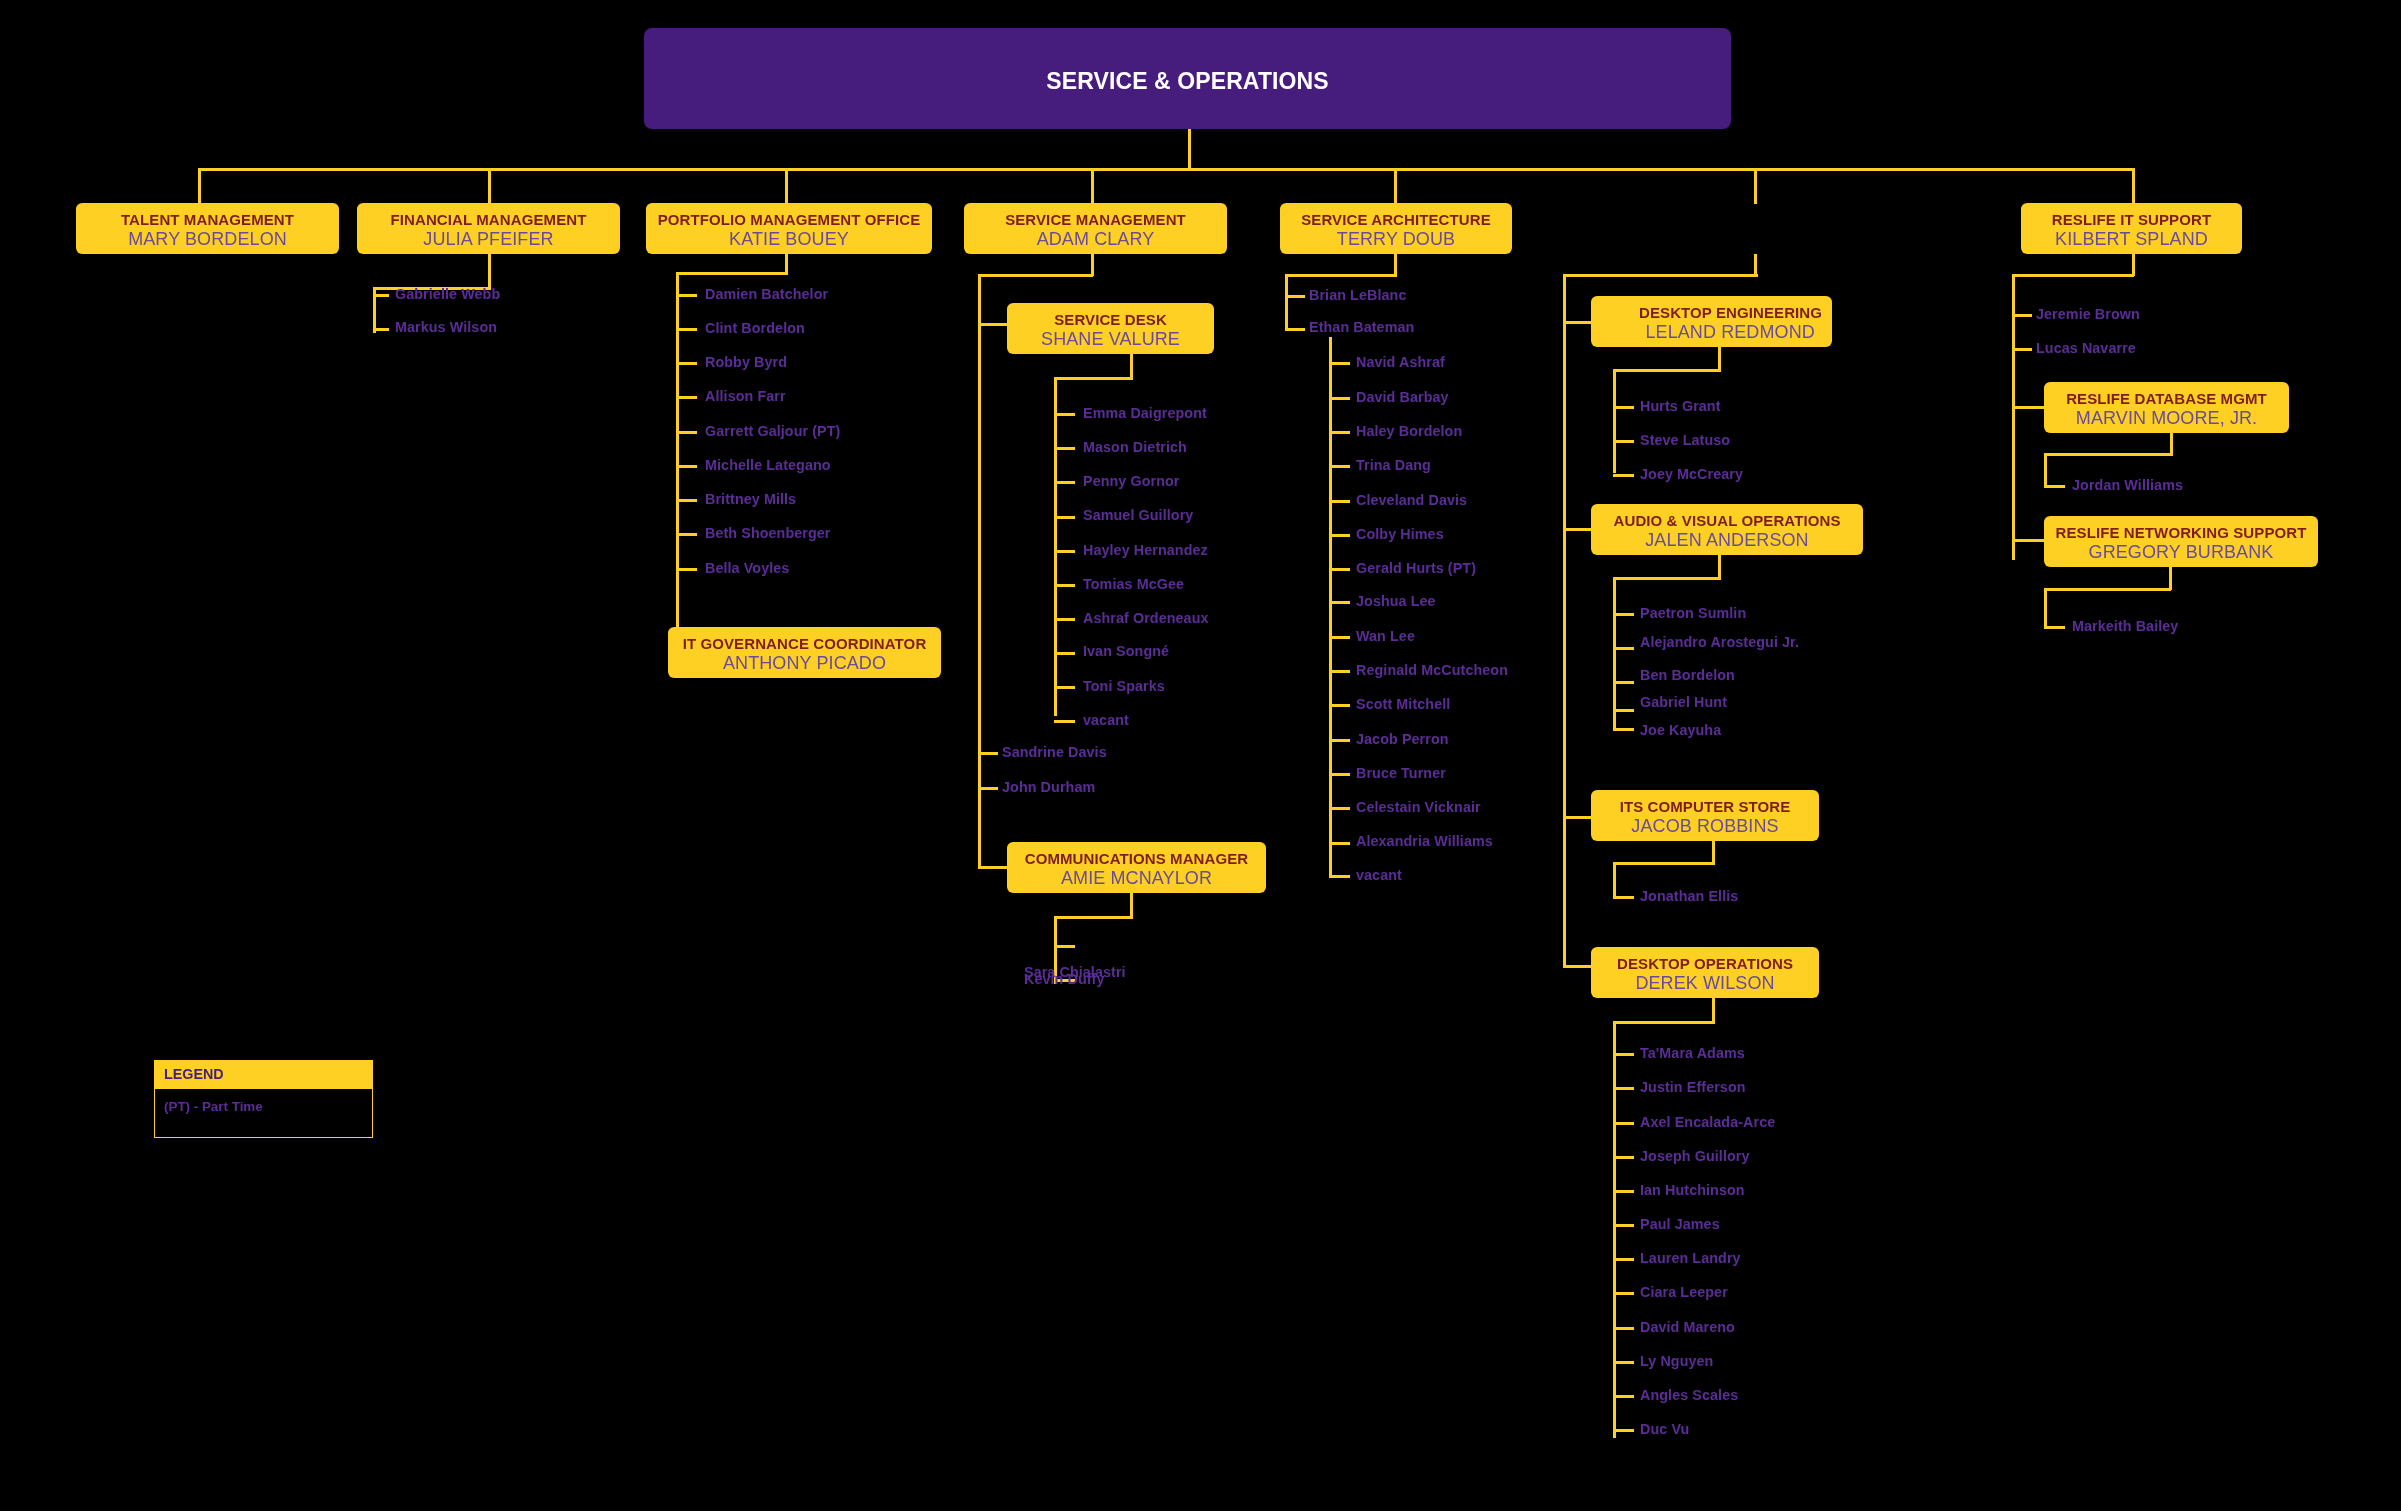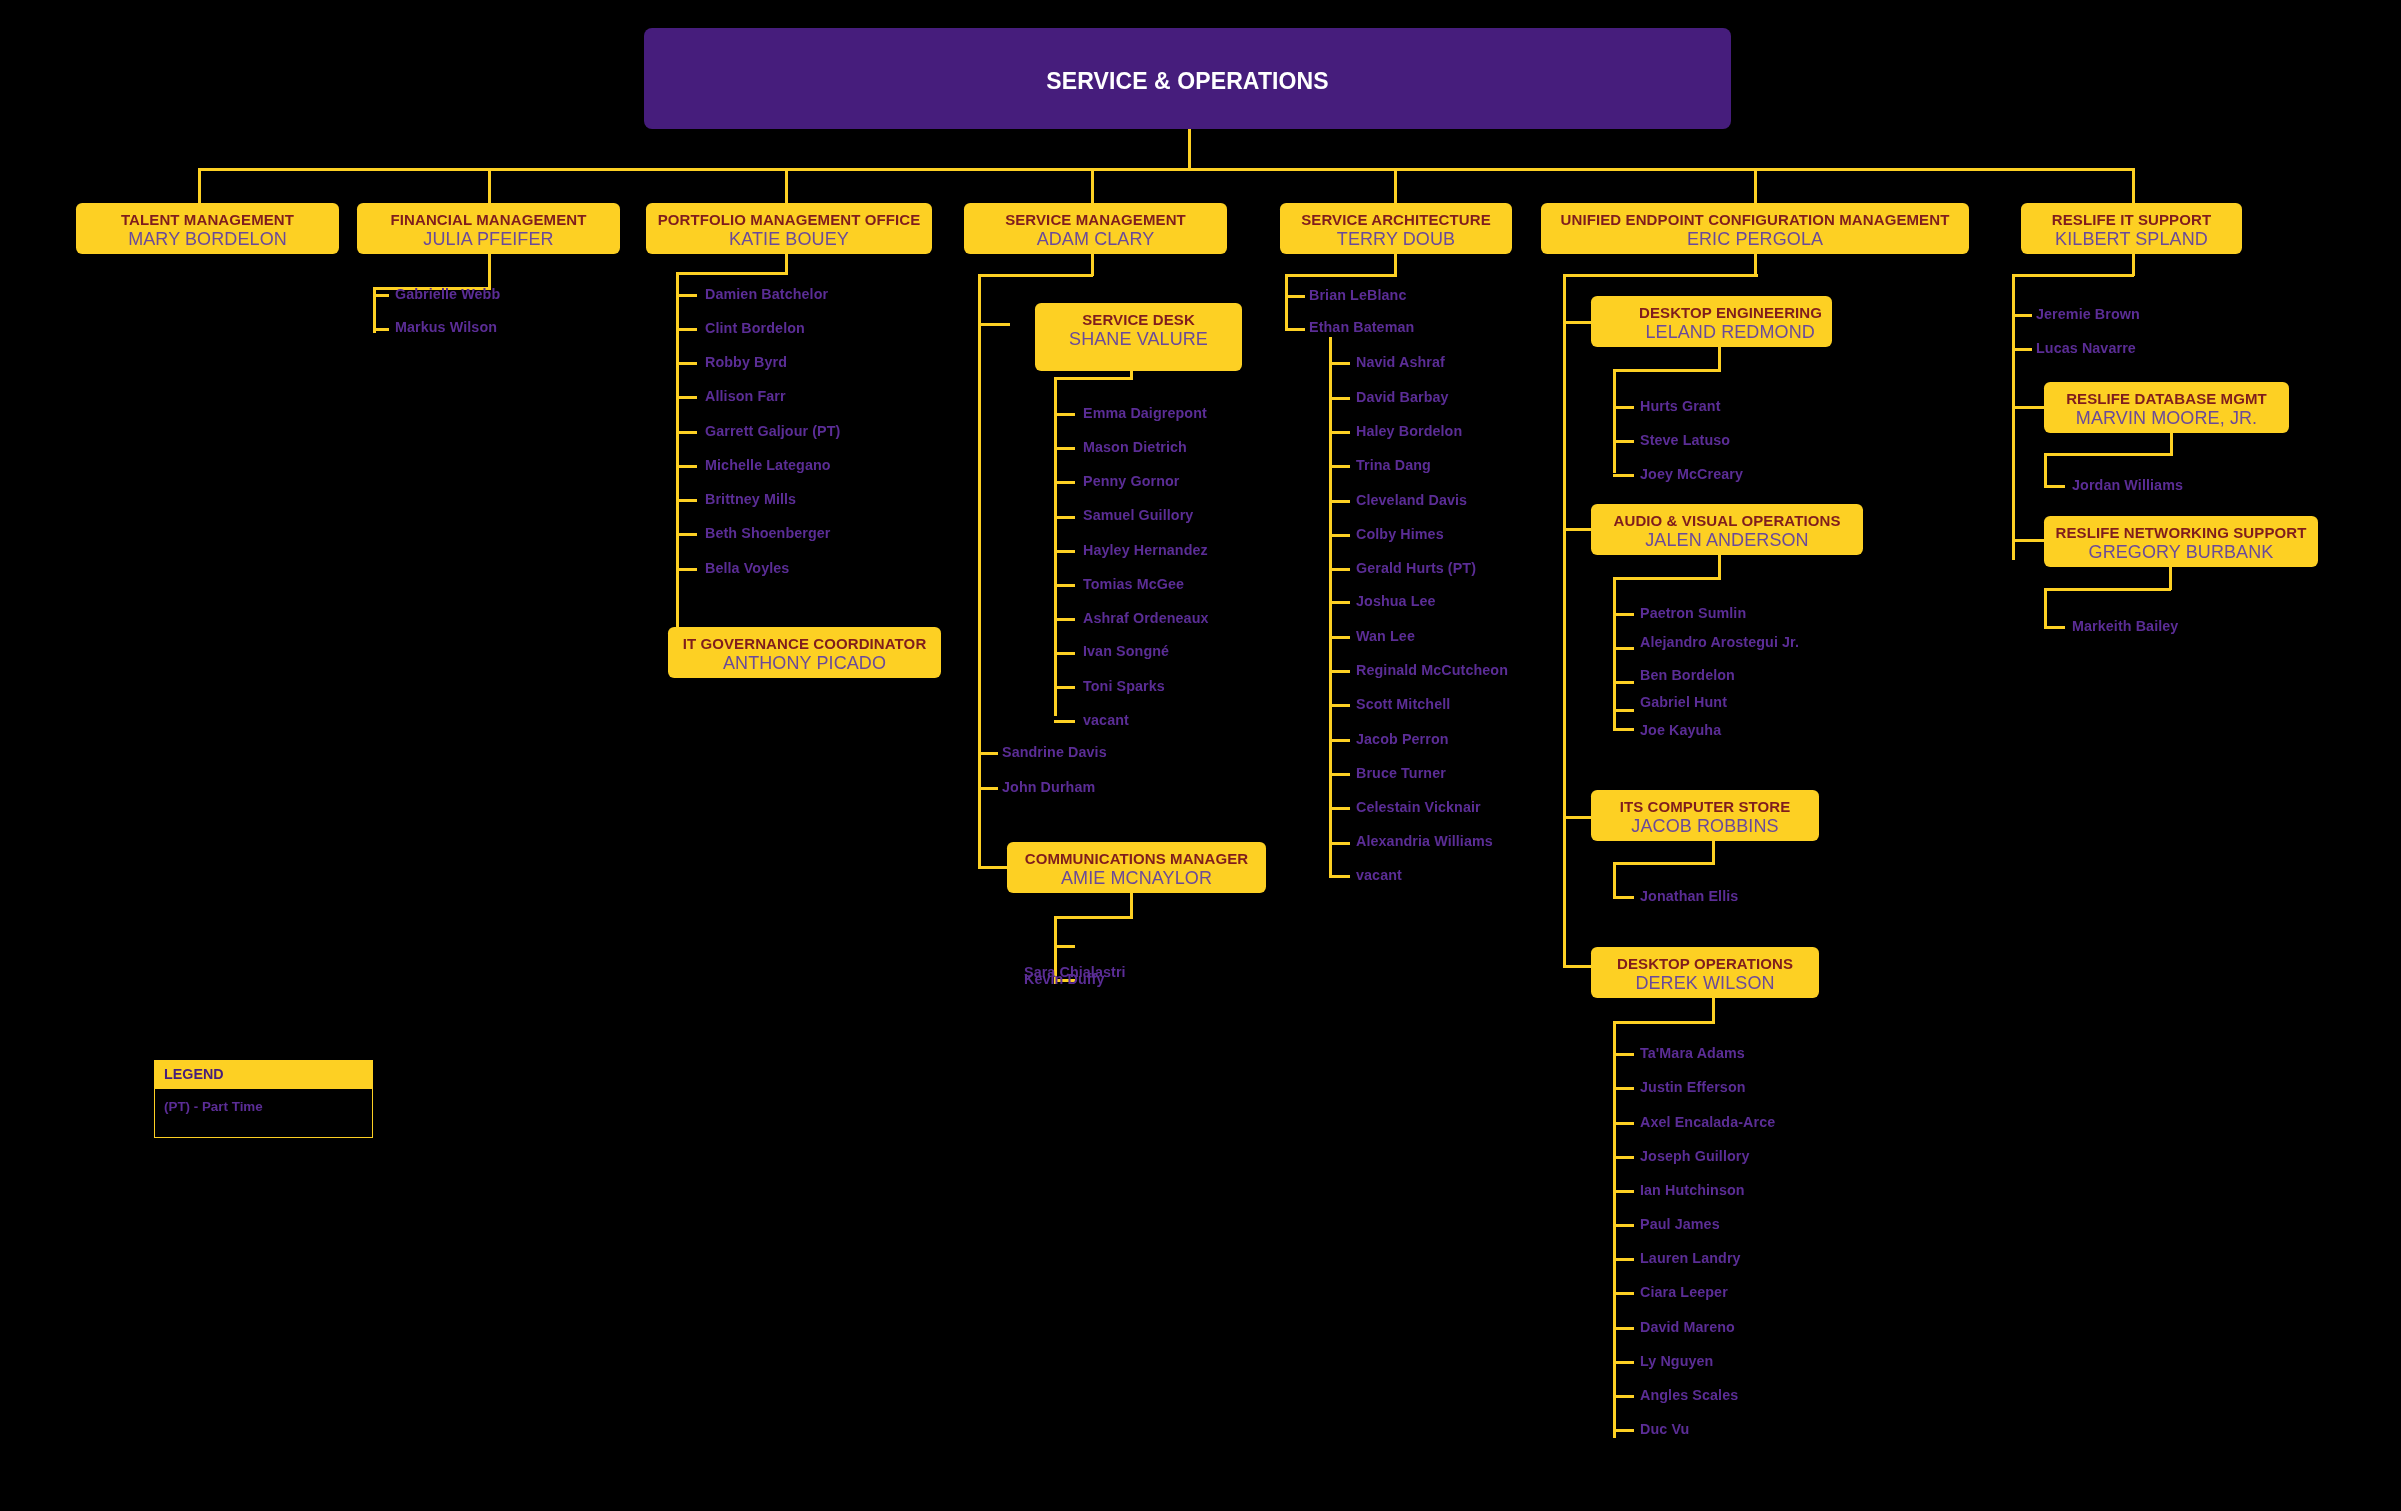--- a/index.html
+++ b/index.html
@@ -174,21 +174,21 @@
   <div class="line vline" style="left:1571px; top:0px; height:0px;"></div>
   <div class="line vline" style="left:1091px; top:254px; height:22px;"></div>
   <div class="line hline" style="left:978px; top:274px; width:115px;"></div>
   <div class="line vline" style="left:978px; top:274px; height:593px;"></div>
   <div class="line hline" style="left:978px; top:752px; width:19.6px;"></div>
   <div class="line hline" style="left:978px; top:787px; width:19.6px;"></div>
   <div class="person" style="left:1002px; top:744px;">Sandrine Davis</div>
   <div class="person" style="left:1002px; top:779px;">John Durham</div>
 
   <div class="line hline" style="left:978px; top:323px; width:32px;"></div>
-  <div class="box" style="left:1007px; top:303px; width:207px; height:68px;margin-left:28px;">
+  <div class="box" style="left:1007px; top:303px; width:207px; height:51px;">
     <span class="unit">SERVICE DESK</span>
     <span class="lead">SHANE VALURE</span>
   </div>
   <div class="line vline" style="left:1130px; top:354px; height:25px;"></div>
   <div class="line hline" style="left:1054px; top:377px; width:79px;"></div>
   <div class="line vline" style="left:1054px; top:377px; height:339px;"></div>
   <div class="line hline" style="left:1054px; top:413px; width:21.4px;"></div>
   <div class="line hline" style="left:1054px; top:447px; width:21.4px;"></div>
   <div class="line hline" style="left:1054px; top:481px; width:21.4px;"></div>
   <div class="line hline" style="left:1054px; top:516px; width:21.4px;"></div>
@@ -261,24 +261,20 @@
   <div class="person" style="left:1356px; top:593px;">Joshua Lee</div>
   <div class="person" style="left:1356px; top:628px;">Wan Lee</div>
   <div class="person" style="left:1356px; top:662px;">Reginald McCutcheon</div>
   <div class="person" style="left:1356px; top:696px;">Scott Mitchell</div>
   <div class="person" style="left:1356px; top:731px;">Jacob Perron</div>
   <div class="person" style="left:1356px; top:765px;">Bruce Turner</div>
   <div class="person" style="left:1356px; top:799px;">Celestain Vicknair</div>
   <div class="person" style="left:1356px; top:833px;">Alexandria Williams</div>
   <div class="person" style="left:1356px; top:867px;">vacant</div>
 
-  <div class="box" style="left:1541px; top:203px; width:428px; height:51px;">
-    <span class="unit">UNIFIED ENDPOINT CONFIGURATION MANAGEMENT</span>
-    <span class="lead">ERIC PERGOLA</span>
-  </div>
   <div class="line vline" style="left:1754px; top:254px; height:22px;"></div>
   <div class="line hline" style="left:1563px; top:274px; width:195px;"></div>
   <div class="line vline" style="left:1563px; top:274px; height:692px;"></div>
 
   <div class="line hline" style="left:1563px; top:321px; width:30px;"></div>
   <div class="box" style="left:1591px; top:296px; width:241px; height:51px;padding-left:48px;">
     <span class="unit">DESKTOP ENGINEERING</span>
     <span class="lead">LELAND REDMOND</span>
   </div>
   <div class="line vline" style="left:1718px; top:347px; height:24px;"></div>

